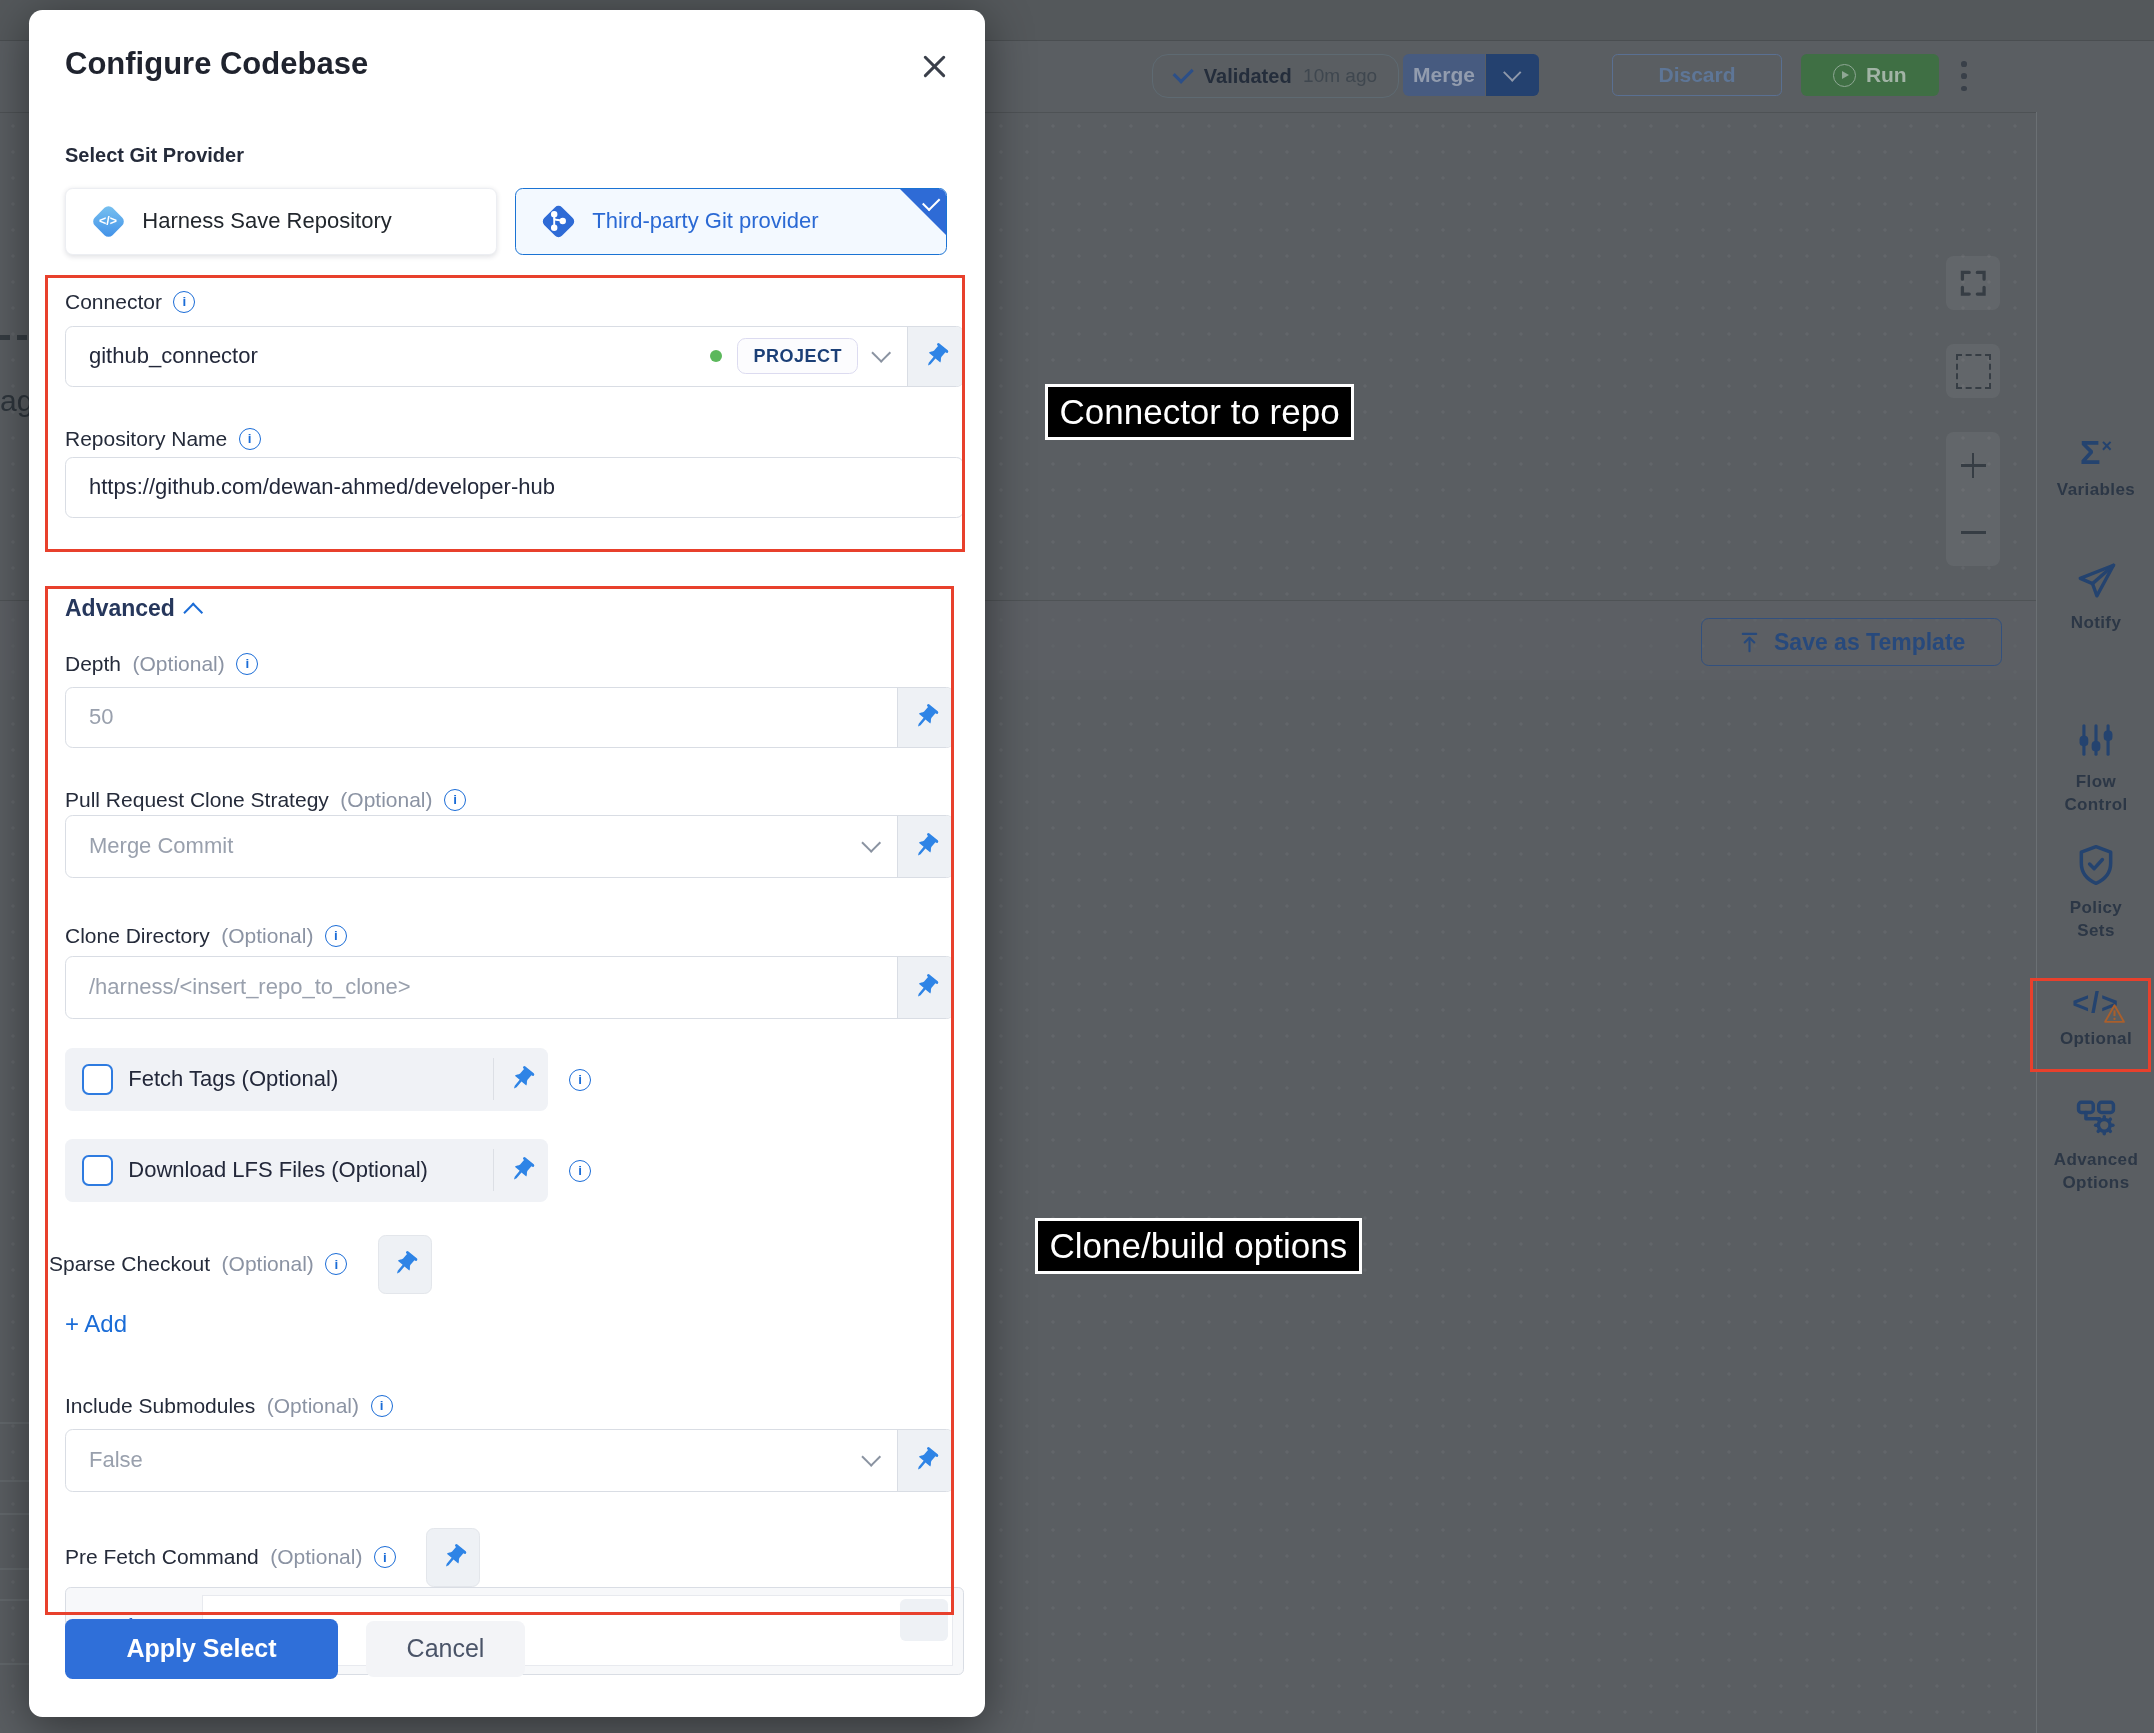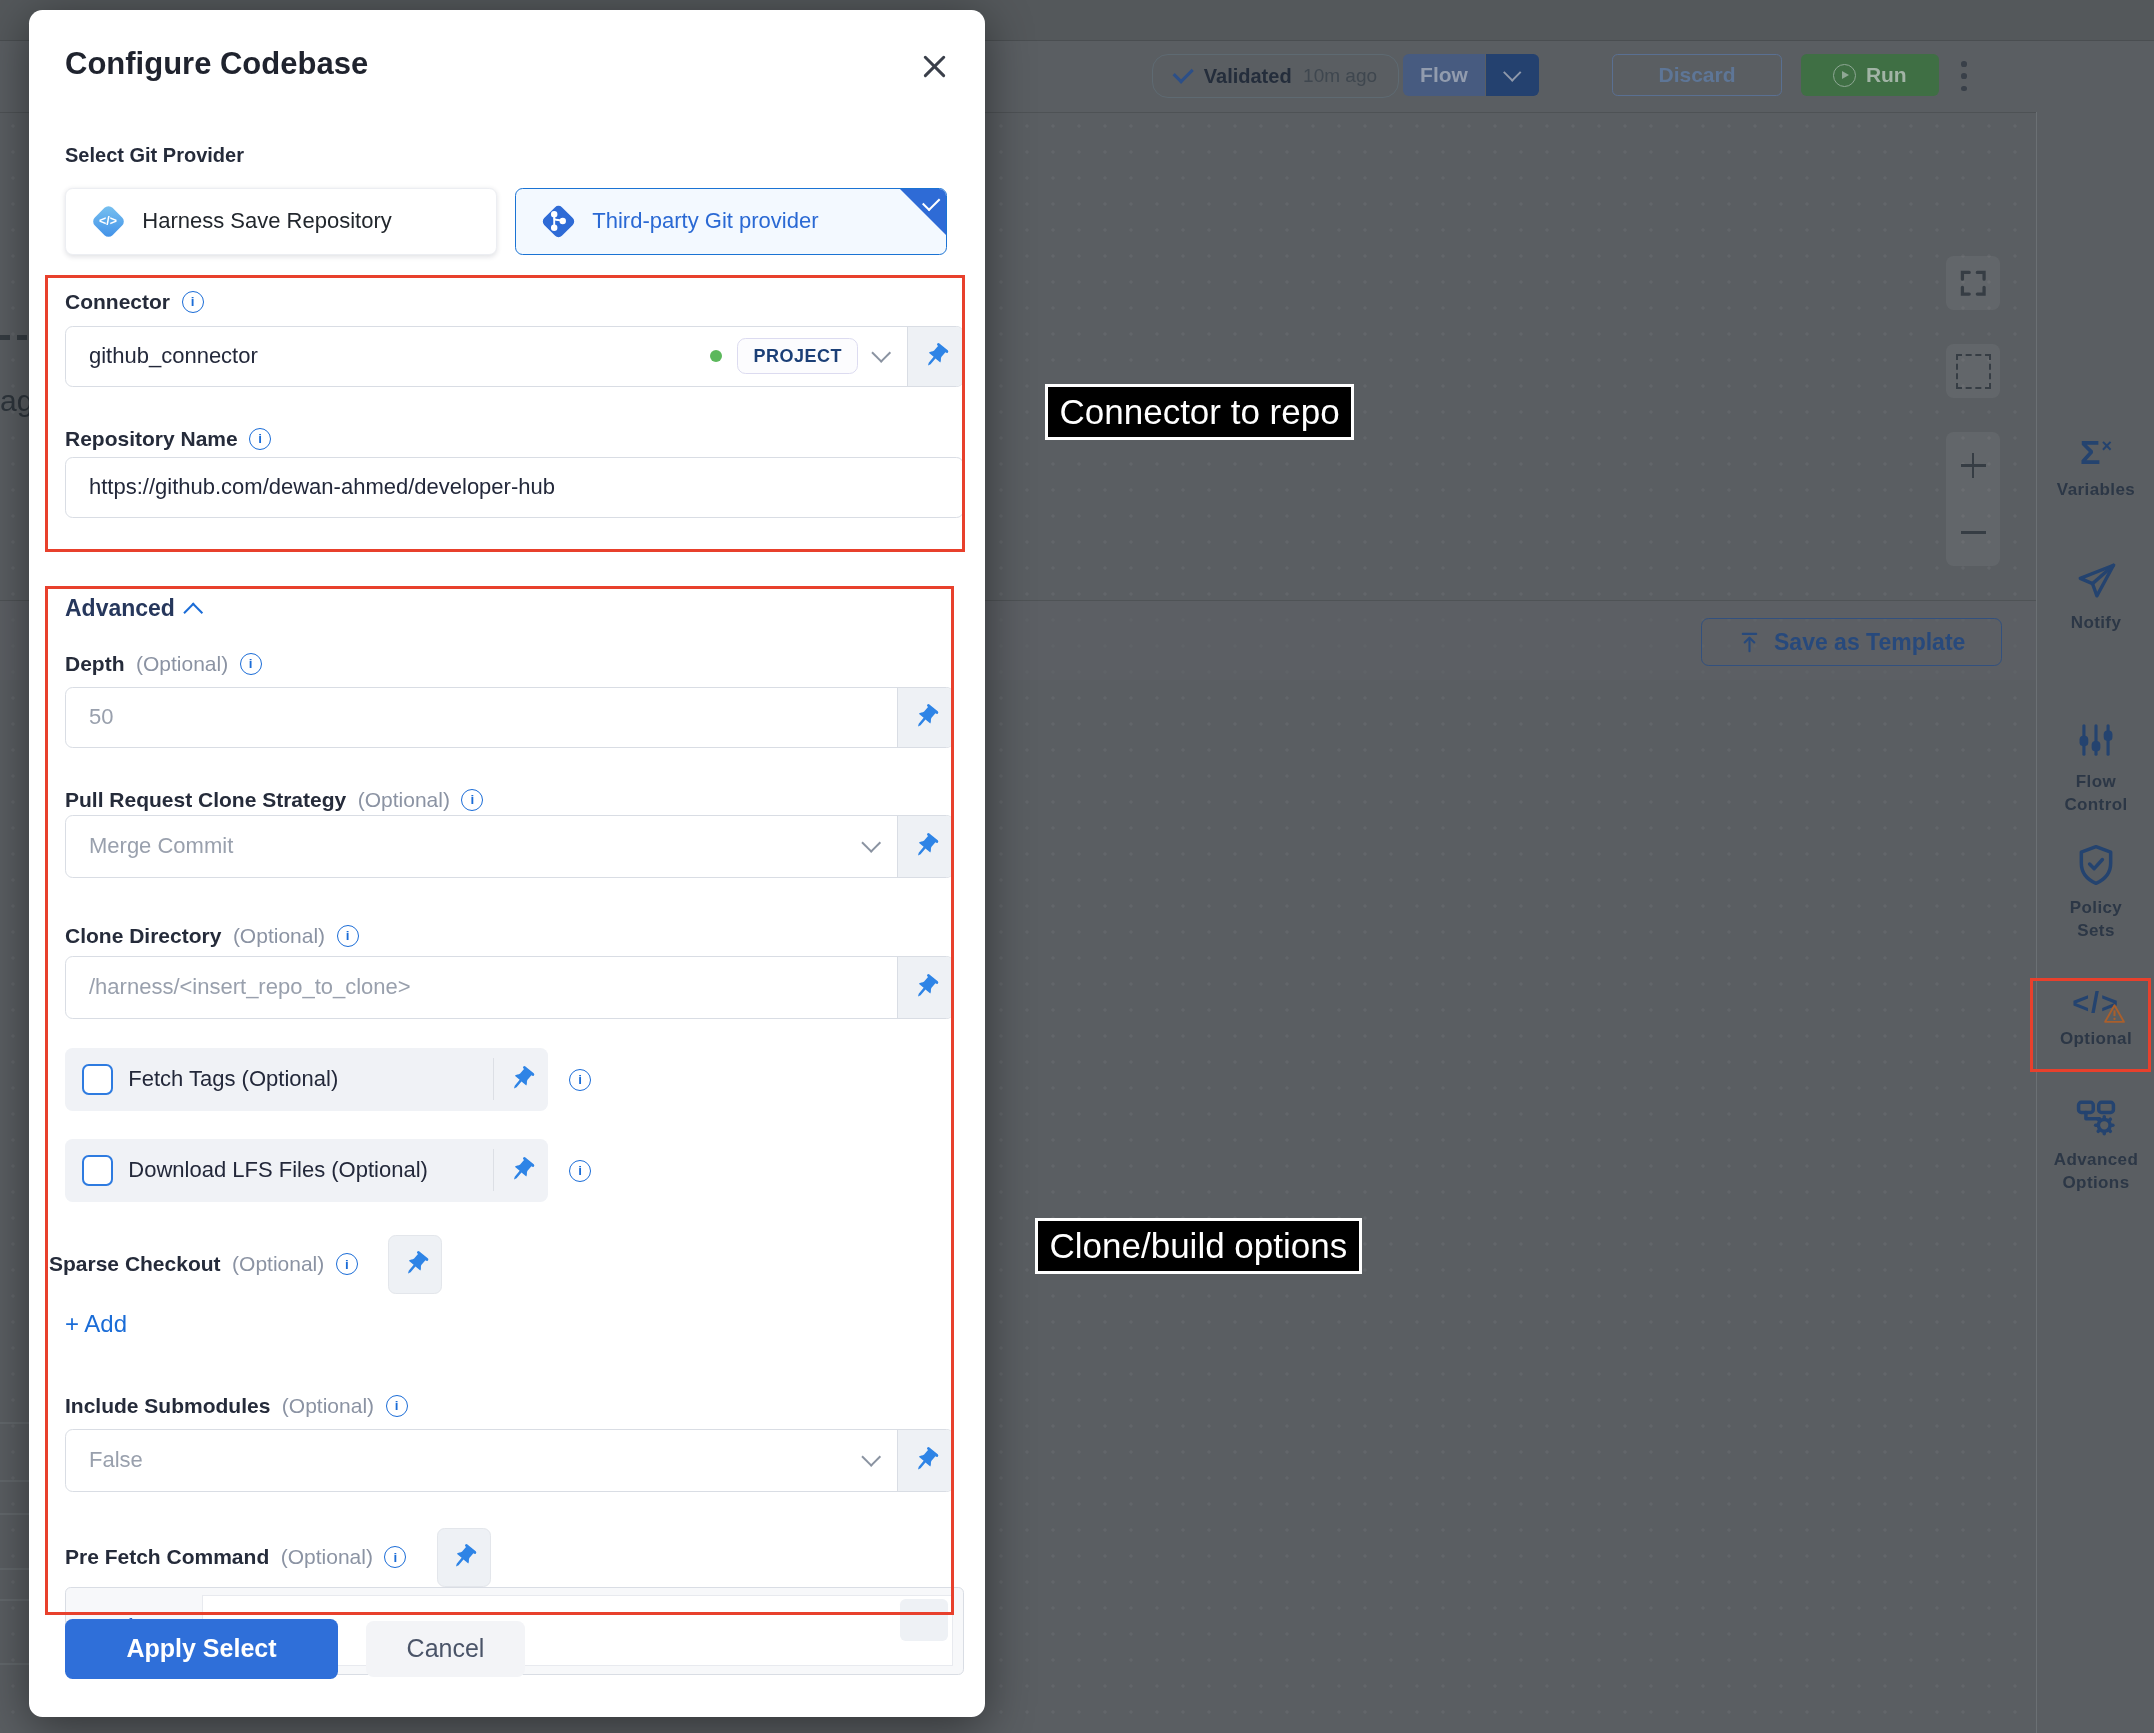--- a/index.html
+++ b/index.html
@@ -83,21 +83,21 @@
   .diam .dglyph{position:absolute;left:0;top:0;width:38px;height:38px;display:flex;align-items:center;justify-content:center;
     color:#fff;font-size:12.4px;font-weight:700;}
   .corner{position:absolute;top:-1.9px;right:-1.9px;width:0;height:0;border-top:50px solid #2e6bd6;border-left:50px solid transparent;}
   .corner-check{position:absolute;top:8.6px;right:6.7px;width:14.3px;height:7.6px;border-left:2.9px solid #fff;border-bottom:2.9px solid #fff;transform:rotate(-45deg);}
 
   .ann-box{position:absolute;border:3.8px solid #e8402c;z-index:40;pointer-events:none;box-sizing:border-box;}
   .ann-label{position:absolute;background:#000;border:3.8px solid #fff;color:#fff;font-size:35px;padding:4.8px 11.5px;
     white-space:nowrap;z-index:41;}
 
   .lblrow{position:absolute;display:flex;align-items:center;gap:11.5px;}
-  .lbl{font-size:21px;font-weight:700;color:#252b3a;}
+  .lbl{font-size:21px;font-weight:400;color:#252b3a;}
   .lbl-blue{font-size:23px;font-weight:700;color:#26375c;}
   .opt{font-size:21px;color:#8b93a3;font-weight:400;}
   .info{display:inline-flex;width:20px;height:20px;border:1.7px solid #1a6cd7;border-radius:50%;color:#1a6cd7;
     font-size:13.4px;font-weight:600;align-items:center;justify-content:center;flex:0 0 20px;}
   .chev{width:12.4px;height:12.4px;border-right:2.4px solid #8a93a1;border-bottom:2.4px solid #8a93a1;transform:rotate(45deg);margin-top:-5.7px;}
   .chev-up{width:12.4px;height:12.4px;border-right:2.9px solid #1a6cd7;border-bottom:2.9px solid #1a6cd7;transform:rotate(-135deg);margin-top:7.6px;}
 
   .field{position:absolute;display:flex;align-items:center;background:#fff;border:1.4px solid #d9dde4;border-radius:7.6px;box-sizing:border-box;}
   .field .ftext{flex:1;padding:0 23px;font-size:22px;color:#23283a;border:none;outline:none;background:transparent;
     font-family:inherit;min-width:0;}
@@ -150,21 +150,21 @@
   <div class="left-line" style="top:1513px"></div>
   <div class="left-line" style="top:1568px"></div>
   <div class="left-line" style="top:1599px"></div>
   <div class="left-line" style="top:1663px"></div>
 
   <div class="pill-validated">
     <span class="vcheck"></span>
     <span class="vtext">Validated</span>
     <span class="vtime">10m ago</span>
   </div>
-  <div class="btn-save">Flow</div>
+  <div class="btn-save">Merge</div>
   <div class="btn-savedrop">
     <span class="chev-sm"></span>
   </div>
   <div class="btn-discard">Discard</div>
   <div class="btn-run">
     <span class="play-ic">
         <i></i>
       </span>
     <span>Run</span>
   </div>

